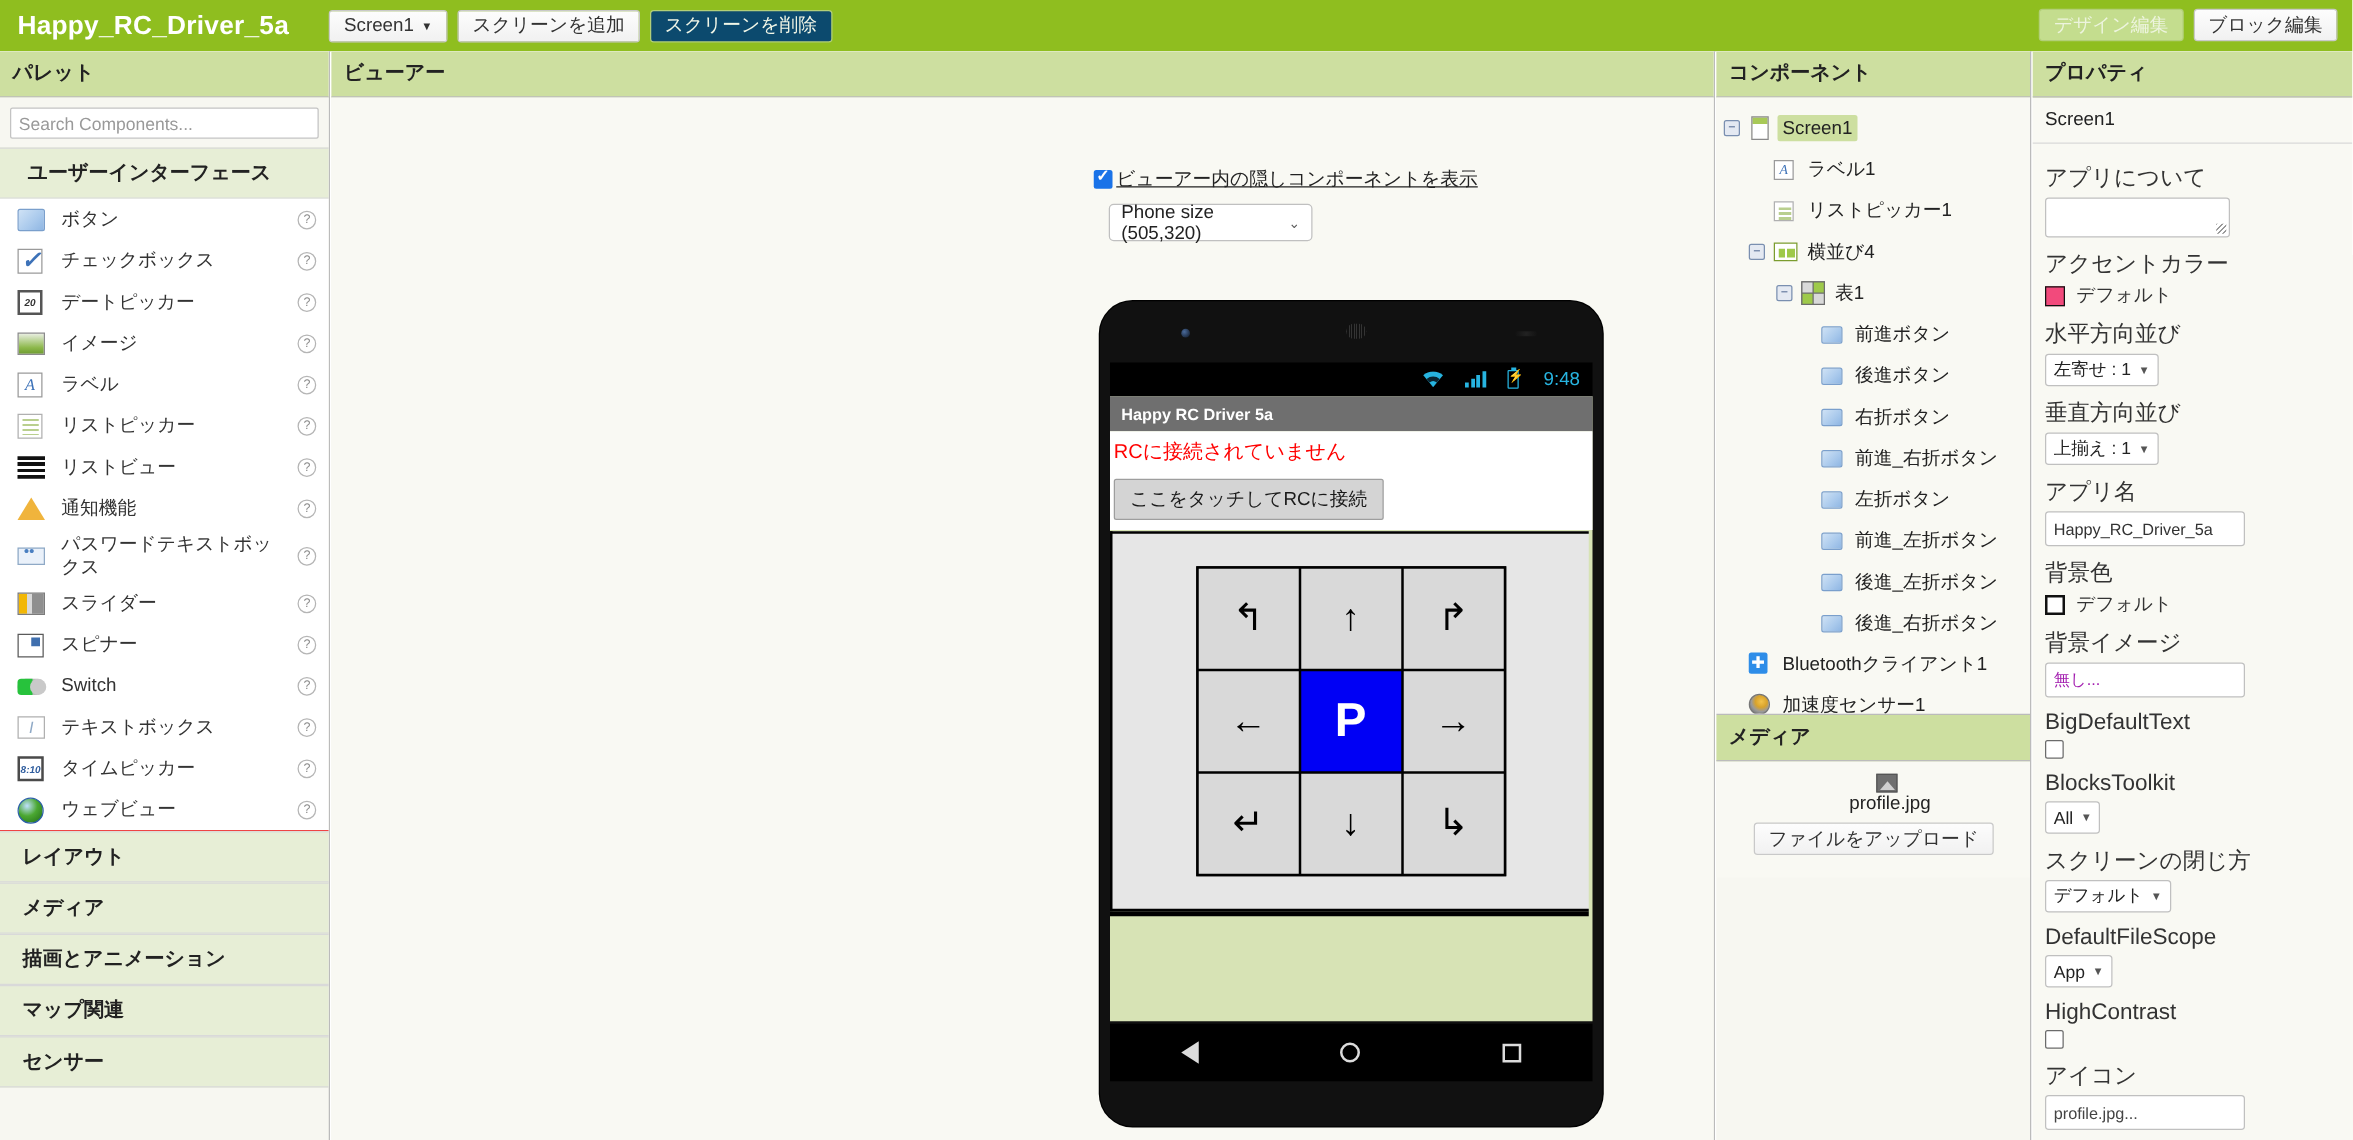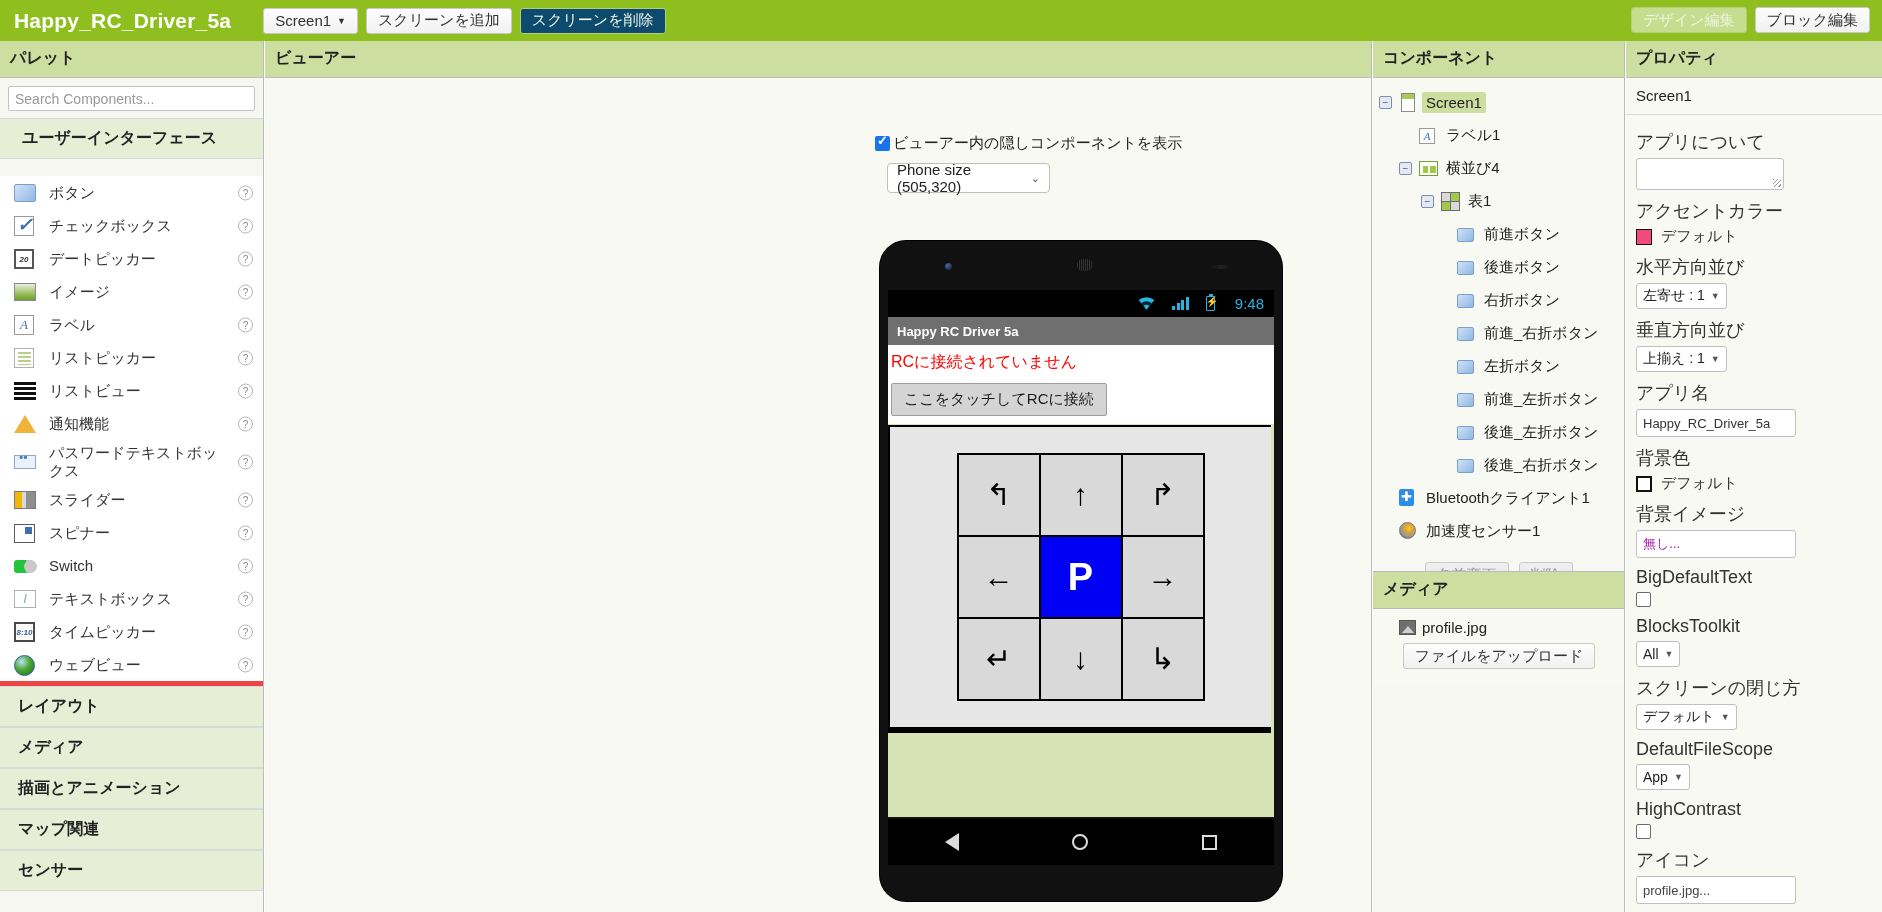--- a/index.html
+++ b/index.html
@@ -65,21 +65,21 @@
     font-size: 14px; color: #333; background: #fff;
     outline: none;
   }
   .palette-search::placeholder { color: #999; }
   .cat-header {
     background: #e7eed6; color: #222; font-weight: bold; font-size: 16px;
     padding: 9px 10px 9px 22px;
     border-top: 1px solid #d9d9d9; border-bottom: 1px solid #d9d9d9;
   }
   .cat-header.collapsed { font-weight: bold; padding: 9px 10px 9px 18px; }
-  .palette-list { background: #fff; border-bottom: 5px solid #ef4444; margin-top: 17px; }
+  .palette-list { background: #fff; border-bottom: 1px solid #ef4444; }
   .palette-item {
     display: flex; align-items: center;
     padding: 4px 8px 4px 14px; min-height: 33px;
     cursor: pointer; position: relative;
   }
   .pi-icon { width: 22px; height: 22px; flex: 0 0 22px; margin-right: 13px; position: relative; }
   .pi-label { font-size: 15px; color: #333; line-height: 1.18; max-width: 178px; }
   .pi-help {
     position: absolute; right: 10px; top: 50%; transform: translateY(-50%);
     width: 15px; height: 15px; border-radius: 50%;
@@ -122,21 +122,21 @@
   .viewer-body { position: relative; width: 100%; height: 100%; background:#f9f9f3; }
   .show-hidden-row {
     position: absolute; left: 610px; top: 56px;
     display: flex; align-items: center; white-space: nowrap;
   }
   .chk-blue {
     width: 15px; height: 15px; background:#1a73e8; border-radius:2px;
     position: relative; margin-right: 3px; flex:0 0 15px;
   }
   .chk-blue:after { content:"✓"; position:absolute; left:2px; top:-3px; color:#fff; font-size:13px; font-weight:bold;}
-  .show-hidden-label { font-size: 15px; color: #222; }
+  .show-hidden-label { font-size: 15px; color: #222; text-decoration: underline; }
   .size-select {
     position: absolute; left: 622px; top: 85px;
     width: 163px; height: 30px;
     border: 1px solid #c0c0c0; border-radius: 4px; background: #fff;
     display: flex; align-items: center; padding: 0 9px;
     font-size: 15px; color: #222;
   }
   .size-select .caret { margin-left: auto; font-size: 11px; color:#555; }
 
   
@@ -237,21 +237,21 @@
   .ic-lp-sm:after{content:"";position:absolute;left:3px;top:4px;width:10px;height:10px;
      background:repeating-linear-gradient(180deg,#b9cf8e 0 2px,#fff 2px 4px);}
   .tree-actions { display:flex; justify-content:center; gap:10px; padding:14px 0 10px 0; }
   .tree-actions .gbtn { background:#eeeeee; border-color:#c9c9c9; color:#9a9a9a; }
 
   .media-panel {
     position:absolute; left:0; top:530px; width:252px; background:#f9f9f3;
     border-top:1px solid #bbb;
   }
   .media-list { padding:10px 0 6px 0; }
-  .media-file { display:flex; align-items:center; font-size:15px; color:#222; padding-left:26px; }
+  .media-file { display:flex; align-items:center; font-size:15px; color:#222; padding-left:26px;flex-direction:column; }
   .ic-media { width:17px;height:15px;margin-right:6px; background:#6f6f6f; border:1px solid #555; position:relative;}
   .ic-media:after{content:"";position:absolute;left:2px;bottom:1px;width:0;height:0;
      border-left:6px solid transparent;border-right:6px solid transparent;border-bottom:7px solid #d0d0d0;}
   .media-upload { display:flex; justify-content:center; padding:7px 0 12px 0;}
 
   
   .properties {
     position:absolute; left:1626px; top:41px; width:256px; height:871px;
     background:#f9f9f3; overflow:hidden;
   }
@@ -510,20 +510,27 @@
       </div>
 
       <div class="tree-row" style="padding-left:22px">
         <span class="tnode-spacer"></span>
         <span class="tnode-icon">
             <i class="ic-label-sm" style="display:block">A</i>
           </span>
         <span class="tnode-label">ラベル1</span>
       </div>
 
+      <div class="tree-row" style="padding-left:22px">
+        <span class="tnode-spacer"></span>
+        <span class="tnode-icon">
+            <i class="ic-lp-sm" style="display:block;position:relative"></i>
+          </span>
+        <span class="tnode-label">リストピッカー1</span>
+      </div>
 
       <div class="tree-row" style="padding-left:22px">
         <span class="tnode-toggle">−</span>
         <span class="tnode-icon">
             <i class="ic-hz" style="display:block;position:relative"></i>
           </span>
         <span class="tnode-label">横並び4</span>
       </div>
 
       <div class="tree-row" style="padding-left:44px">

